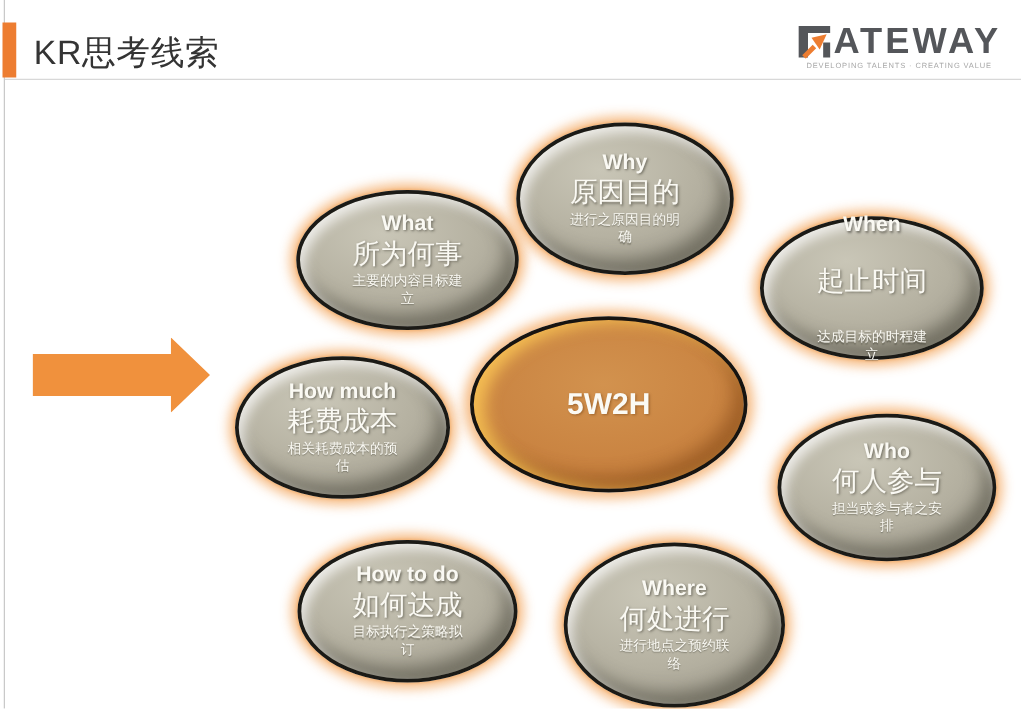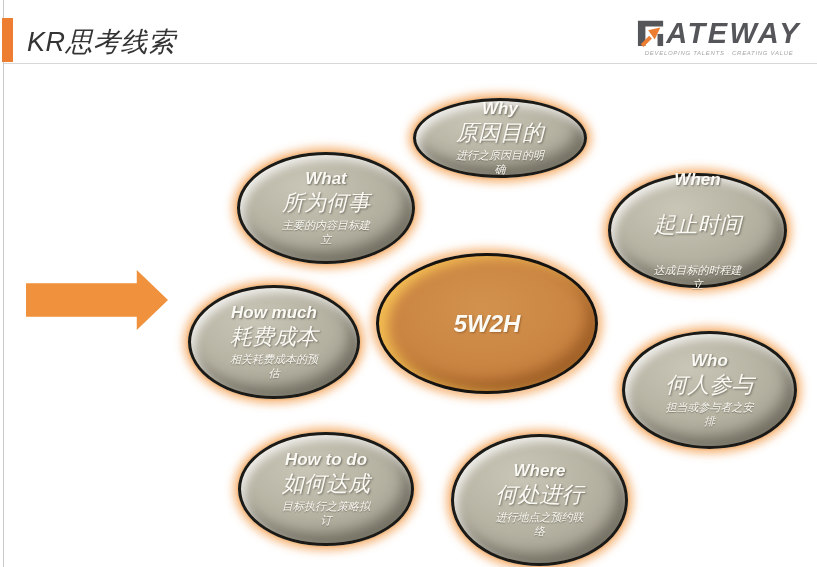--- a/index.html
+++ b/index.html
@@ -1,19 +1,18 @@
 <!DOCTYPE html>
 <html><head>
 <meta charset="utf-8">
 <style>
   html,body{margin:0;padding:0;background:#ffffff;}
   .slide{
     position:relative;width:817px;height:567px;background:#ffffff;overflow:hidden;
     font-family:"Liberation Sans",sans-serif;
-    font-style:italic;
   }
   .left-edge{position:absolute;left:3px;top:0;width:1px;height:567px;background:#c9c9c9;}
 
   
   .accent-bar{position:absolute;left:2px;top:18px;width:11px;height:44px;background:#ED7D31;}
   .page-title{
     position:absolute;left:27px;top:24px;font-size:27px;color:#343434;
     letter-spacing:.5px;white-space:nowrap;
   }
   .header-divider{position:absolute;left:4px;top:63px;width:813px;height:1px;background:#d8d8d8;}
@@ -42,21 +41,21 @@
       inset 4px 5px 9px rgba(255,255,255,.75),
       inset -7px -9px 14px rgba(62,60,48,.5);
     display:flex;flex-direction:column;align-items:center;justify-content:center;
     text-align:center;color:#faf9f3;
   }
   .b-title{font-size:17px;font-weight:bold;line-height:1.15;text-shadow:1px 1px 2px rgba(45,44,34,.55);}
   .b-sub{font-size:22px;line-height:1.2;margin-top:1px;text-shadow:1px 1px 2px rgba(45,44,34,.5);}
   .b-desc{font-size:11px;line-height:1.3;width:92px;margin-top:2px;text-shadow:0 1px 1px rgba(45,44,34,.45);}
 
   .b-what   {left:218px;top:152px;width:178px;height:112px;margin-left:19px;}
-  .b-why    {left:413px;top: 98px;width:174px;height:80px;}
+  .b-why    {left:413px;top: 98px;width:174px;height:122px;}
   .b-when   {left:608px;top:173px;width:179px;height:115px;gap:22px;}
   .b-howmuch{left:188px;top:285px;width:172px;height:114px;}
   .b-who    {left:622px;top:331px;width:175px;height:118px;}
   .b-howtodo{left:238px;top:432px;width:176px;height:114px;}
   .b-where  {left:451px;top:434px;width:177px;height:132px;}
 
   .center-bubble{
     left:376px;top:253px;width:222px;height:141px;border:3px solid #171410;
     background:radial-gradient(ellipse 100% 100% at 48% 38%,
       #d2924e 0%,#c8813f 55%,#bb7533 85%,#aa692c 100%);

